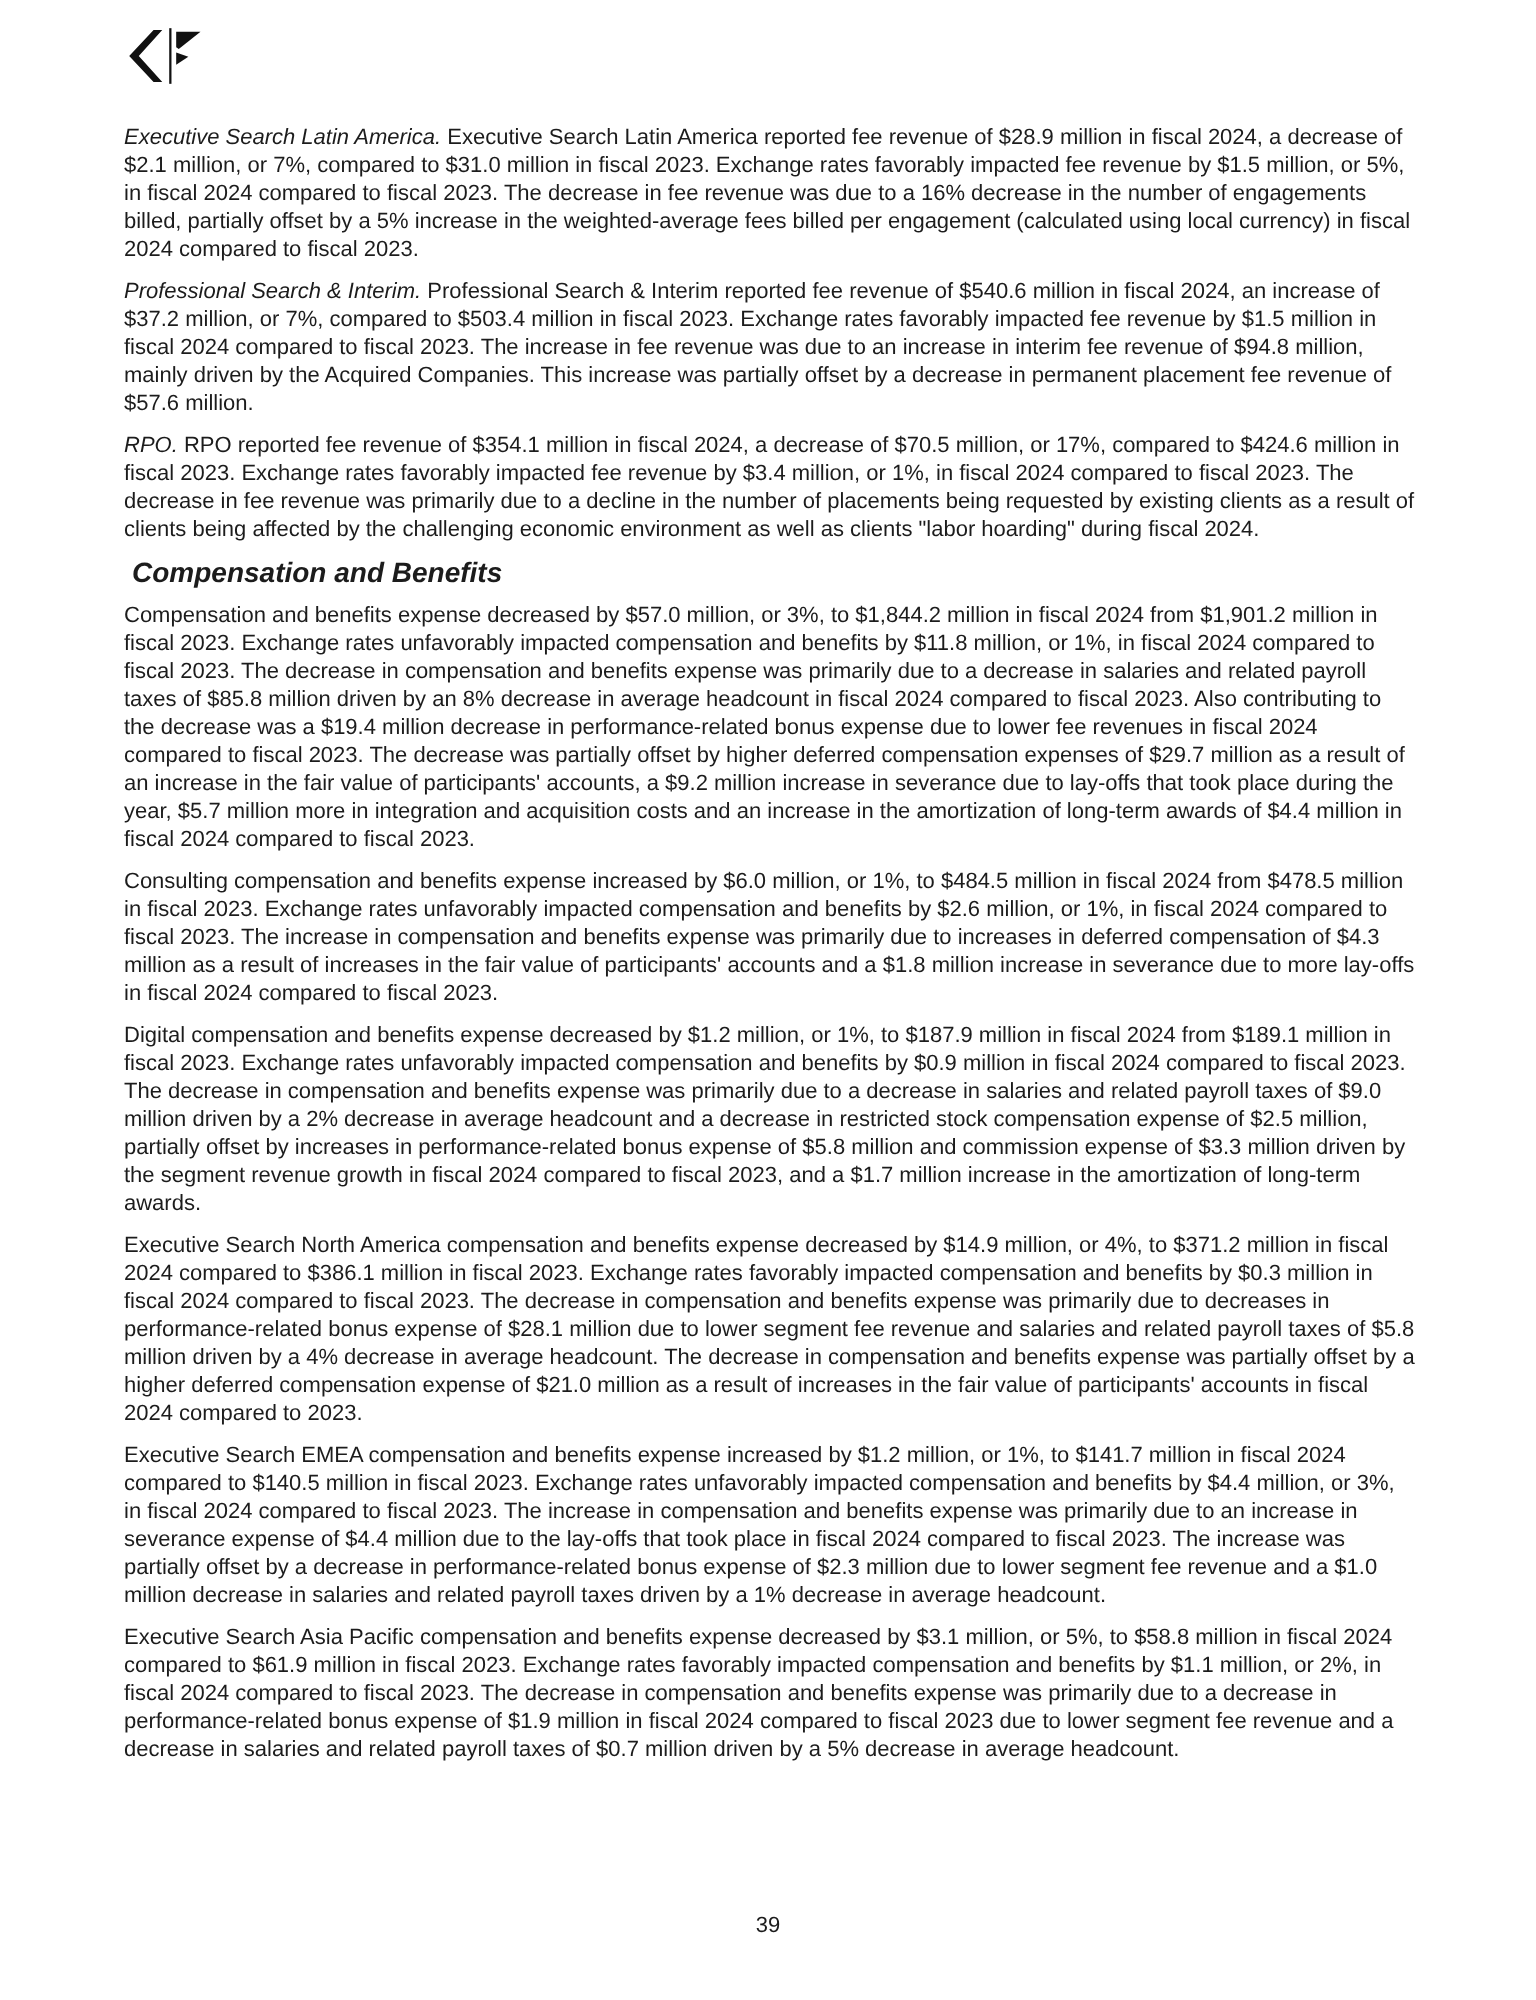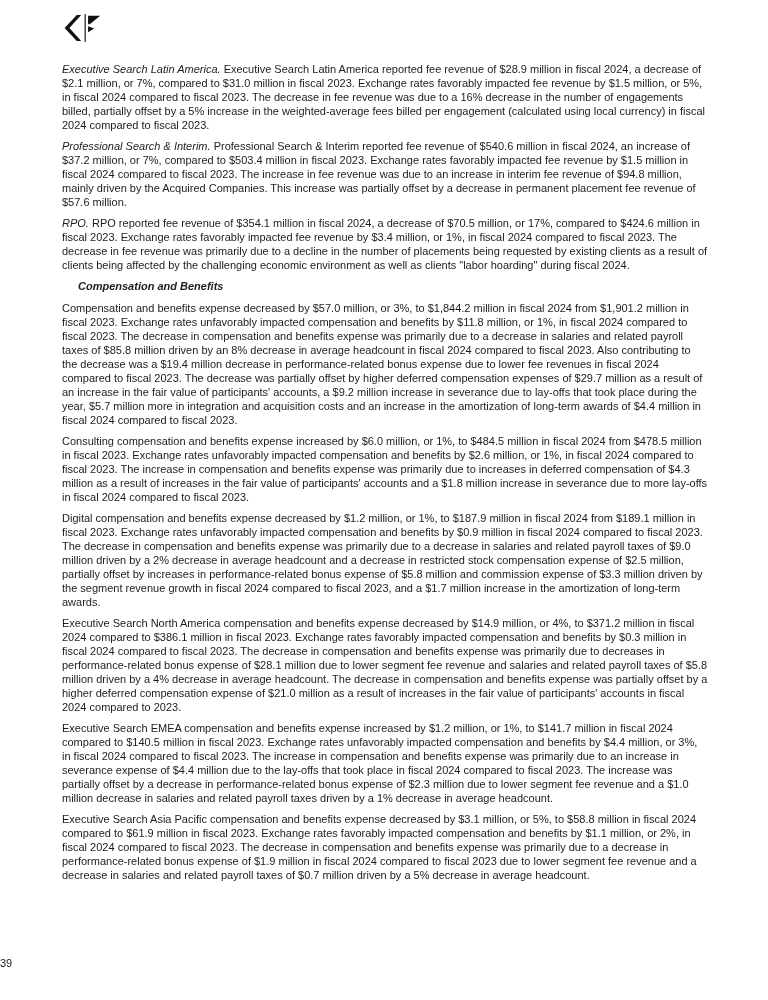--- a/index.html
+++ b/index.html
@@ -23,30 +23,30 @@
   .doc {
     position: absolute; left: 62px; top: 62px;
     width: 646px;
     font-size: 11px;
     line-height: 14px;
     text-align: left;
   }
   .para { margin: 0 0 7px 0; }
   .lead { font-style: italic; }
   .section-heading {
-    font-size: 11px;
+    font-size: 14px;
     line-height: 14px;
     font-weight: bold;
     font-style: italic;
-    margin: 0 0 8px 16px;
+    margin: 0 0 8px 4px;
   }
   .footer {
     position: absolute; left: 0; top: 956px;
     width: 768px;
-    text-align: left;
+    text-align: center;
     font-size: 11px;
     line-height: 14px;
     color: #1c1c1c;
   }
 </style>
 </head>
 <body>
 
 <div class="page">
 

